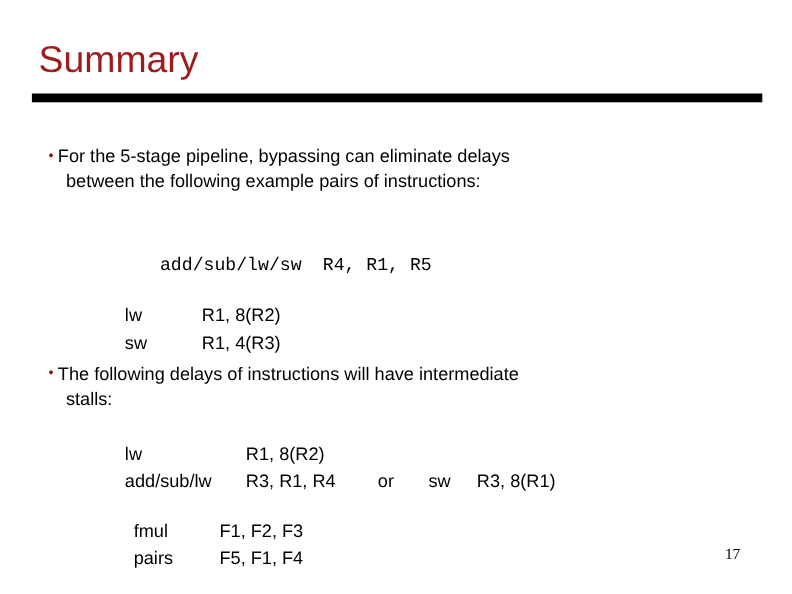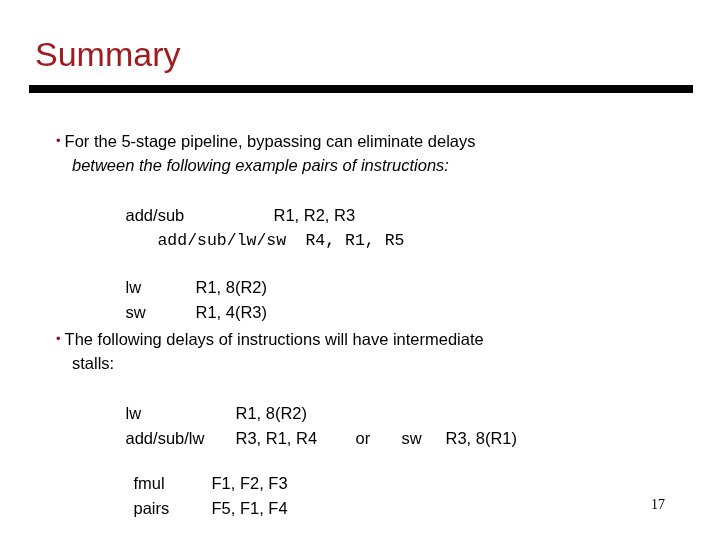--- a/index.html
+++ b/index.html
@@ -39,21 +39,21 @@
     left: 29px;
     top: 85px;
     width: 664px;
     height: 8px;
     background: #000000;
   }
 
   
   #body {
     position: absolute;
-    left: 12px;
+    left: 0;
     top: 0;
     width: 660px;
     height: 540px;
     color: #000000;
   }
 
   .blk { position: absolute; white-space: pre; }
 
   .bullet-line {
     font-size: 16.5px;
@@ -76,21 +76,21 @@
   
   .instr-row {
     font-size: 16.5px;
     line-height: 25px;
     white-space: pre;
   }
   .instr-row > span { display: inline-block; vertical-align: top; }
 
   
   #b1-l1 { left: 44px;  top: 128px; }
-  #b1-l2 { left: 60px;  top: 153px; font-style: italic; }
+  #b1-l2 { left: 60px;  top: 153px; }
   #b1-i1 { left: 86px;  top: 178px; }
   #b1-i2 { left: 86px;  top: 203px; font-family: Liberation Mono, monospace; }
   .c-op-a  { width: 148px; }
   .c-args-a{ width: 200px; }
 
   
   #g1-r1 { left: 86px;  top: 250px; }
   #g1-r2 { left: 86px;  top: 275px; }
   .c-op-b  { width: 70px; }
   .c-args-b{ width: 180px; }
@@ -110,21 +110,21 @@
   #g2-r2 { left: 94px; top: 471px; }
   .c-op-d  { width: 78px; }
   .c-args-d{ width: 180px; }
 
   
   #page-number {
     position: absolute;
     left: 643px;
     top: 497px;
     width: 30px;
-    text-align: center;
+    text-align: right;
     font-family: "Liberation Serif", serif;
     font-size: 14px;
     color: #000000;
   }
 </style>
 </head>
 <body>
 
 <div id="slide" style="background: rgb(255, 255, 255);">
 
@@ -133,23 +133,20 @@
   <div id="title-rule" style="background: rgb(0, 0, 0);"></div>
 
   <div id="body">
 
     <div class="blk bullet-line" id="b1-l1">
       <span class="dot" style="color: rgb(140, 18, 22);">•</span><span>For the 5-stage pipeline, bypassing can eliminate delays</span>
     </div>
 
     <div class="blk cont-line" id="b1-l2">between the following example pairs of instructions:</div>
 
-    <div class="blk instr-row" id="b1-i1">
-      <span class="c-op-a">add/sub</span><span class="c-args-a">R1, R2, R3</span>
-    </div>
 
     <div class="blk instr-row" id="b1-i2">
       <span class="c-op-a">add/sub/lw/sw</span><span class="c-args-a">R4, R1, R5</span>
     </div>
 
     <div class="blk instr-row" id="g1-r1">
       <span class="c-op-b">lw</span><span class="c-args-b">R1, 8(R2)</span>
     </div>
 
     <div class="blk instr-row" id="g1-r2">

